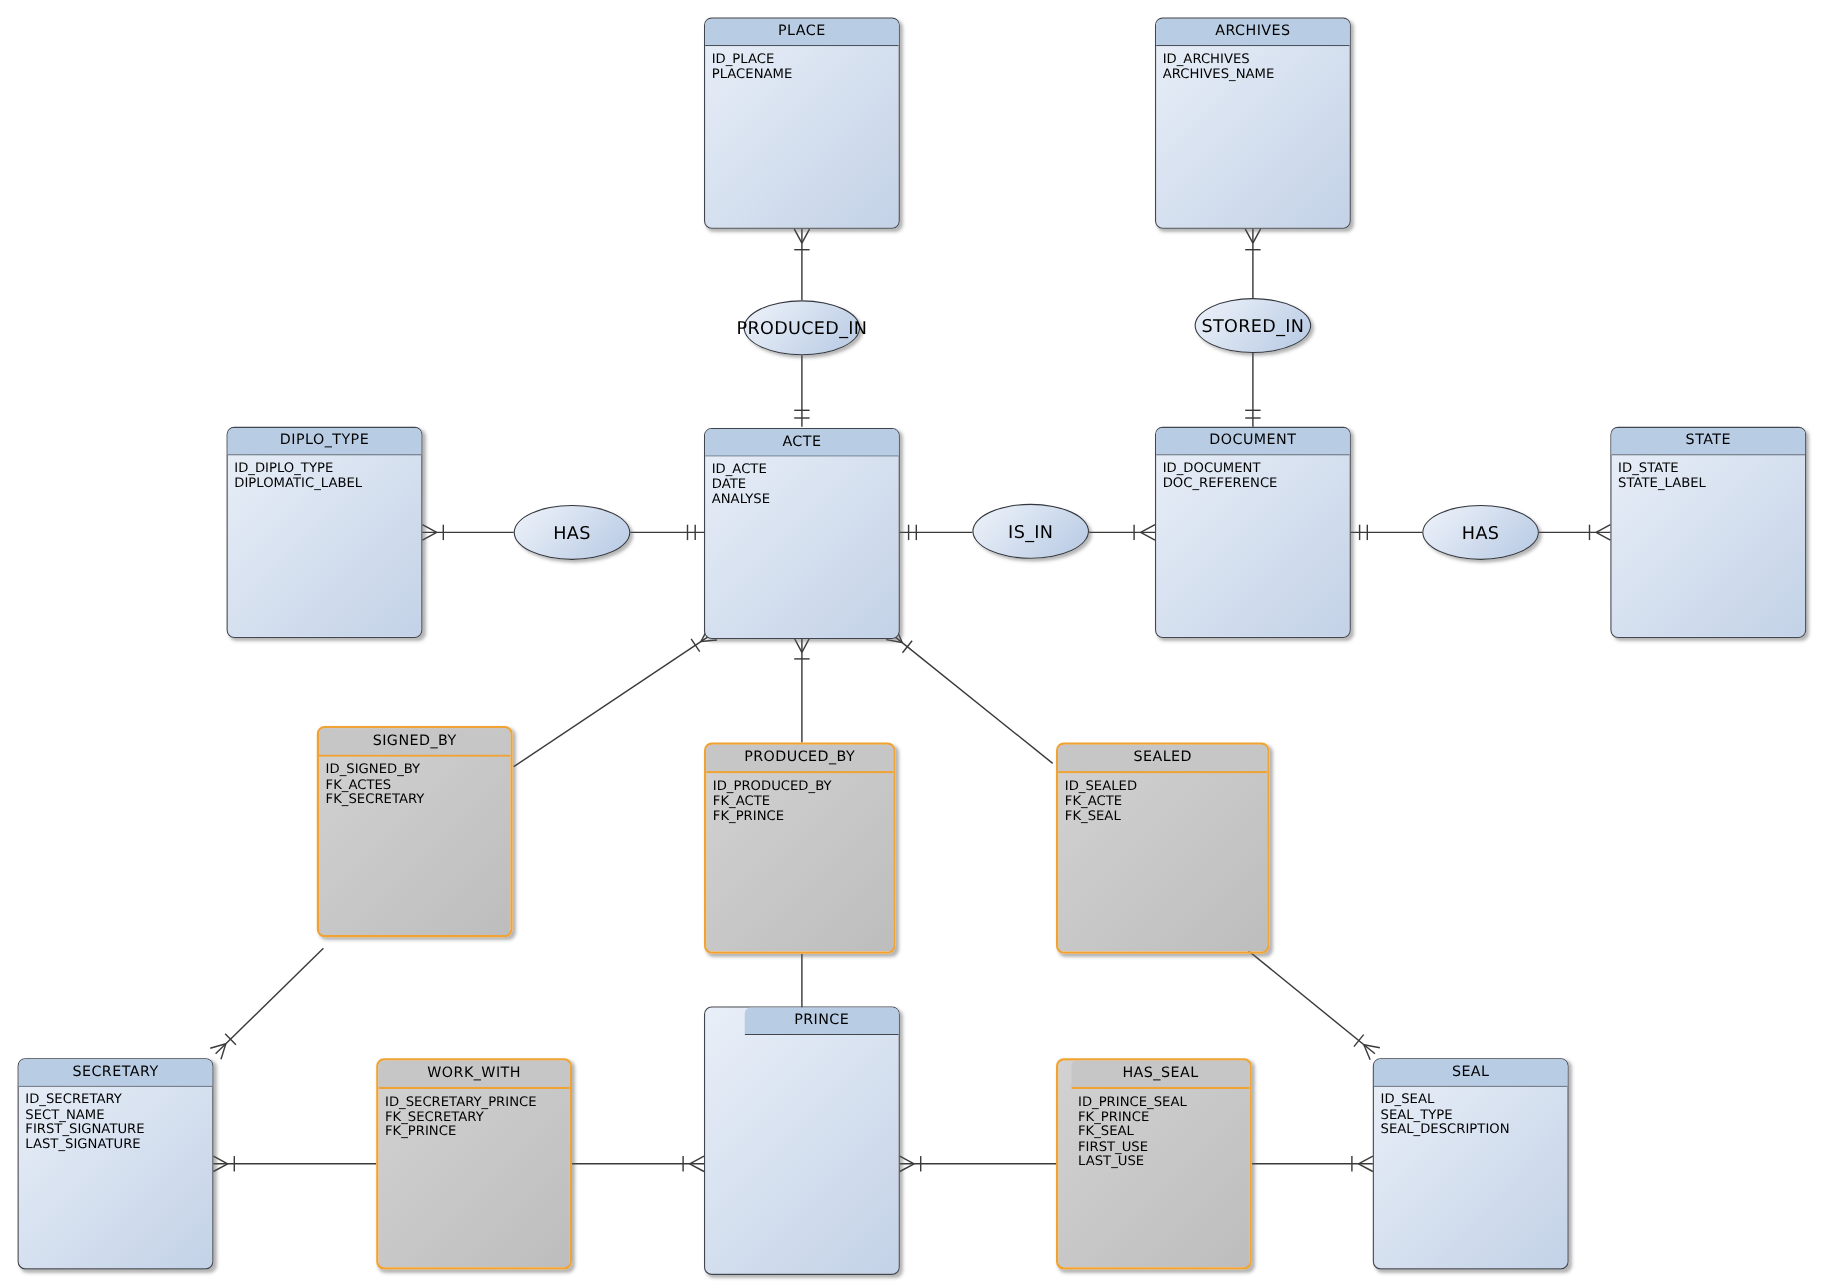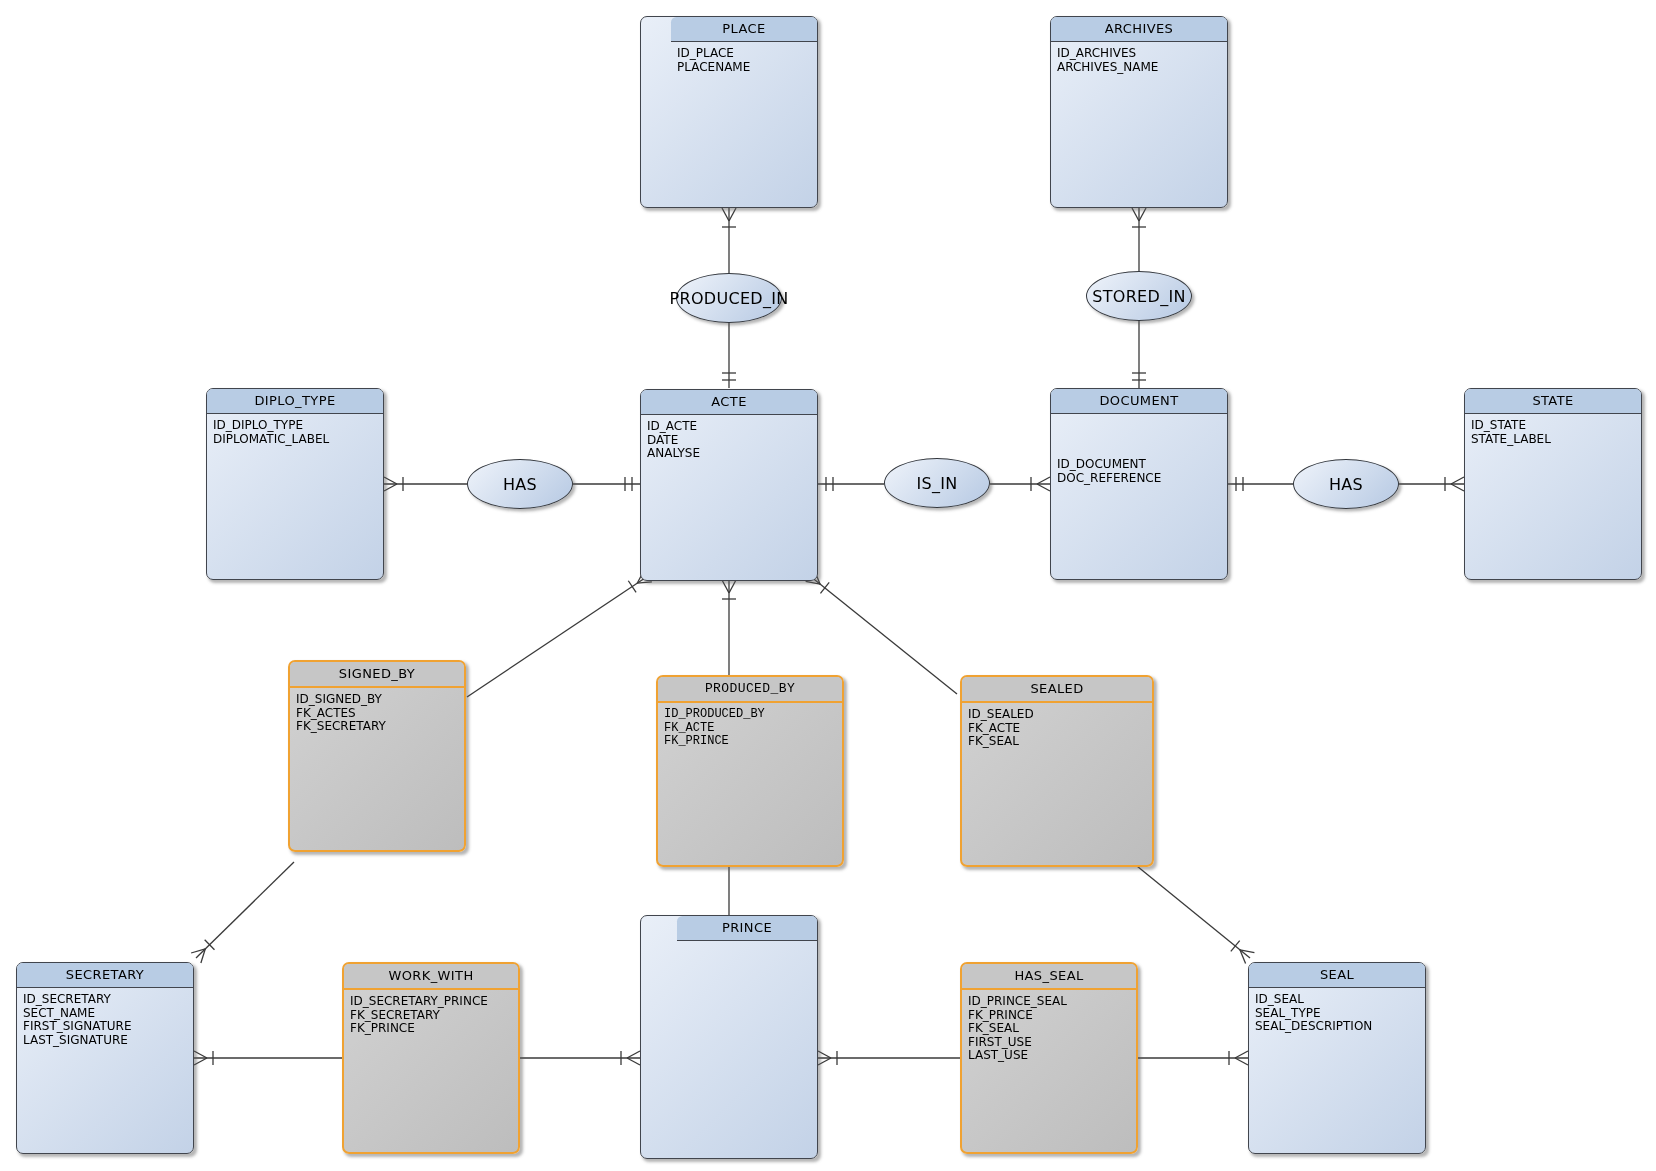--- a/index.html
+++ b/index.html
@@ -116,21 +116,21 @@
       <line x1="818" y1="1058" x2="960" y2="1058"></line>
       <line x1="831" y1="1058" x2="818" y2="1065"></line>
       <line x1="831" y1="1058" x2="818" y2="1051"></line>
       <line x1="837" y1="1065" x2="837" y2="1051"></line>
       <line x1="1138" y1="1058" x2="1248" y2="1058"></line>
       <line x1="1235" y1="1058" x2="1248" y2="1051"></line>
       <line x1="1235" y1="1058" x2="1248" y2="1065"></line>
       <line x1="1229" y1="1051" x2="1229" y2="1065"></line>
     </svg>
 
-<div class="entity" style="left: 640px; top: 16px; width: 178px; height: 192px; padding-left: 30px;">
+<div class="entity" style="left: 640px; top: 16px; width: 178px; height: 192px;">
       <div class="hd">PLACE</div>
       <div class="attrs">
         <div class="attr">ID_PLACE</div>
         <div class="attr">PLACENAME</div>
       </div>
     </div>
     <div class="entity" style="left: 1050px; top: 16px; width: 178px; height: 192px;">
       <div class="hd">ARCHIVES</div>
       <div class="attrs">
         <div class="attr">ID_ARCHIVES</div>
@@ -145,21 +145,21 @@
       </div>
     </div>
     <div class="entity" style="left: 640px; top: 389px; width: 178px; height: 192px;">
       <div class="hd">ACTE</div>
       <div class="attrs">
         <div class="attr">ID_ACTE</div>
         <div class="attr">DATE</div>
         <div class="attr">ANALYSE</div>
       </div>
     </div>
-    <div class="entity" style="left: 1050px; top: 388px; width: 178px; height: 192px; gap: 39px;">
+    <div class="entity" style="left: 1050px; top: 388px; width: 178px; height: 192px;">
       <div class="hd">DOCUMENT</div>
       <div class="attrs">
         <div class="attr">ID_DOCUMENT</div>
         <div class="attr">DOC_REFERENCE</div>
       </div>
     </div>
     <div class="entity" style="left: 1464px; top: 388px; width: 178px; height: 192px;">
       <div class="hd">STATE</div>
       <div class="attrs">
         <div class="attr">ID_STATE</div>
@@ -167,21 +167,21 @@
       </div>
     </div>
     <div class="entity assoc" style="left: 288px; top: 660px; width: 178px; height: 192px;">
       <div class="hd">SIGNED_BY</div>
       <div class="attrs">
         <div class="attr">ID_SIGNED_BY</div>
         <div class="attr">FK_ACTES</div>
         <div class="attr">FK_SECRETARY</div>
       </div>
     </div>
-    <div class="entity assoc" style="left: 656px; top: 675px; width: 188px; height: 192px; font-family: Liberation Mono, monospace;">
+    <div class="entity assoc" style="left: 640px; top: 675px; width: 174px; height: 192px;">
       <div class="hd">PRODUCED_BY</div>
       <div class="attrs">
         <div class="attr">ID_PRODUCED_BY</div>
         <div class="attr">FK_ACTE</div>
         <div class="attr">FK_PRINCE</div>
       </div>
     </div>
     <div class="entity assoc" style="left: 960px; top: 675px; width: 194px; height: 192px;">
       <div class="hd">SEALED</div>
       <div class="attrs">
@@ -203,21 +203,21 @@
       <div class="hd">WORK_WITH</div>
       <div class="attrs">
         <div class="attr">ID_SECRETARY_PRINCE</div>
         <div class="attr">FK_SECRETARY</div>
         <div class="attr">FK_PRINCE</div>
       </div>
     </div>
     <div class="entity" style="left: 640px; top: 915px; width: 178px; height: 244px; padding-left: 36px;">
       <div class="hd">PRINCE</div>
     </div>
-    <div class="entity assoc" style="left: 960px; top: 962px; width: 178px; height: 192px;">
+    <div class="entity assoc" style="left: 960px; top: 962px; width: 178px; height: 192px; padding-left: 12px;">
       <div class="hd">HAS_SEAL</div>
       <div class="attrs">
         <div class="attr">ID_PRINCE_SEAL</div>
         <div class="attr">FK_PRINCE</div>
         <div class="attr">FK_SEAL</div>
         <div class="attr">FIRST_USE</div>
         <div class="attr">LAST_USE</div>
       </div>
     </div>
     <div class="entity" style="left: 1248px; top: 962px; width: 178px; height: 192px;">

